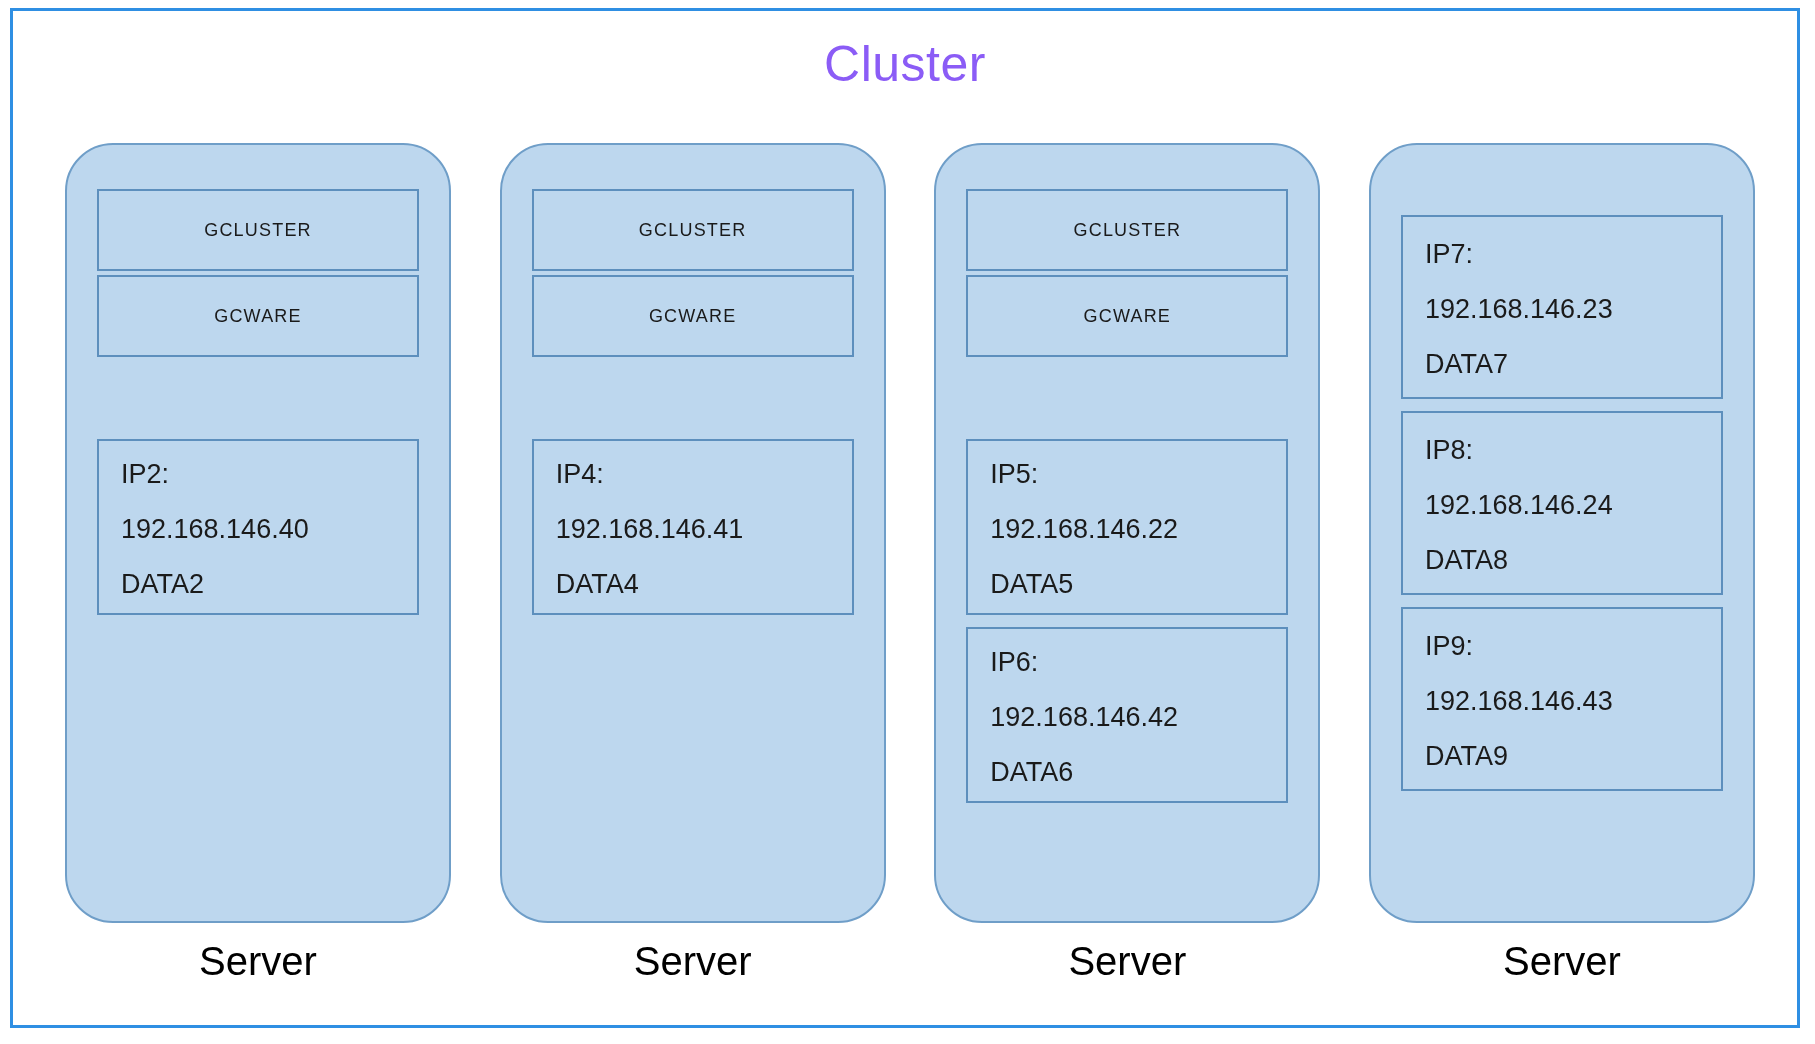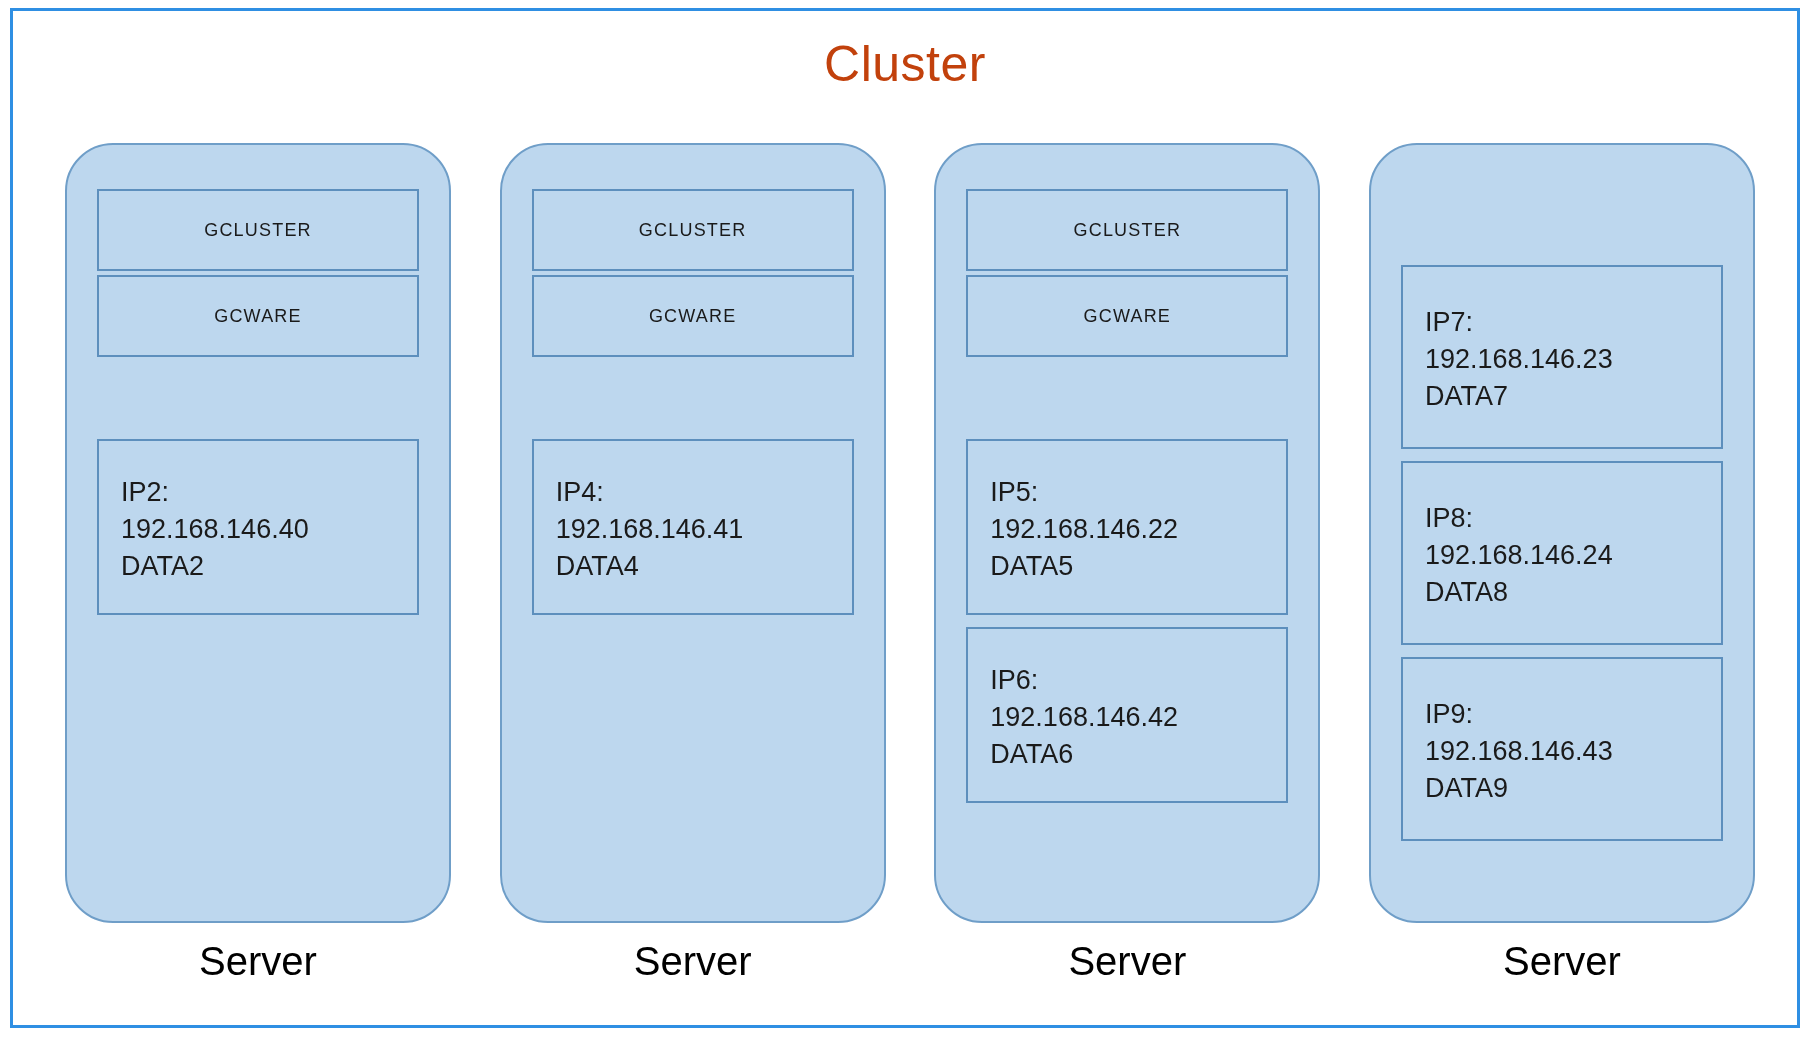--- a/index.html
+++ b/index.html
@@ -32,21 +32,21 @@
     box-sizing: border-box;
   }
 
   .cluster-title {
     position: absolute;
     left: 0;
     top: 28px;
     width: 100%;
     text-align: center;
     font-size: 50px;
-    color: #c2410c;
+    color: #8b5cf6;
     letter-spacing: 0.5px;
     line-height: 1;
   }
 
   
   .servers-row {
     position: absolute;
     left: 52px;
     top: 132px;
     width: 1690px;
@@ -71,21 +71,21 @@
     border-radius: 48px;
     box-sizing: border-box;
     padding: 44px 30px 30px 30px;
     display: flex;
     flex-direction: column;
     position: relative;
   }
 
   .server-body.no-services {
     padding-top: 70px;
-    justify-content: center;
+    justify-content: flex-start;
   }
 
   
   .service-box {
     width: 100%;
     height: 82px;
     border: 2px solid #5d8fbd;
     background: #bdd7ee;
     box-sizing: border-box;
     display: flex;
@@ -125,21 +125,21 @@
     margin-top: 12px;
   }
 
   .ip-box .line {
     font-size: 27px;
     color: #1a1a1a;
     line-height: 1.0;
     white-space: nowrap;
   }
   .ip-box .line + .line {
-    margin-top: 10px;
+    margin-top: 28px;
   }
 
   
   .ip-box.tall {
     height: 176px;
   }
   
   .ip-box.med {
     height: 184px;
   }

